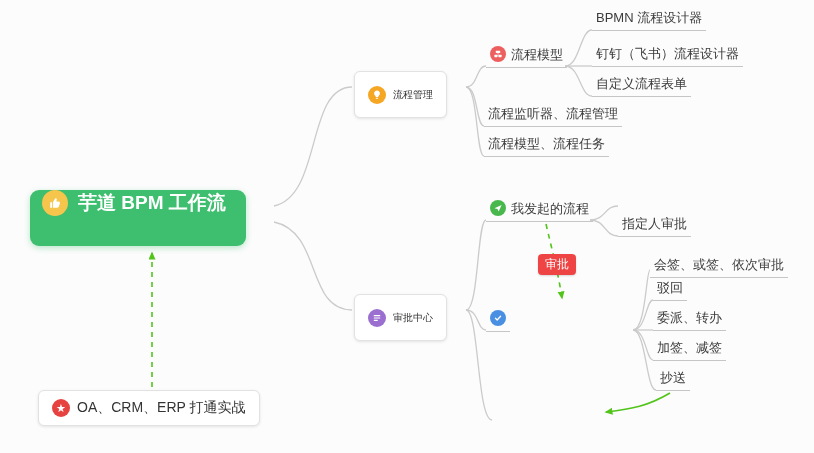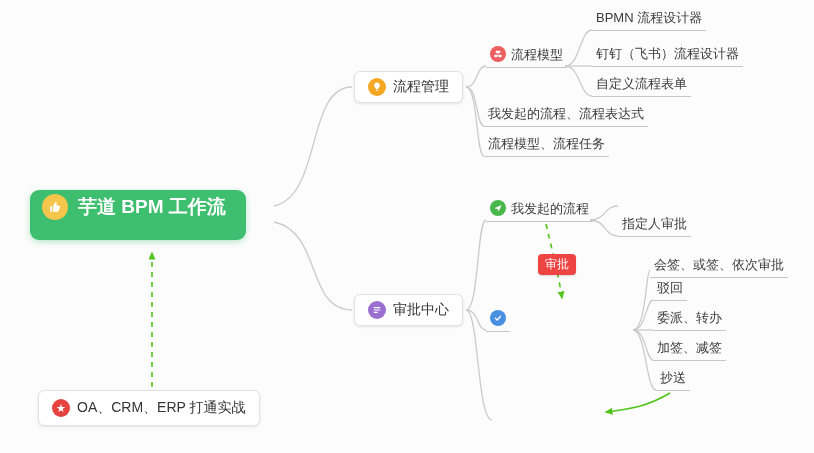--- a/index.html
+++ b/index.html
@@ -1,37 +1,37 @@
 <!DOCTYPE html>
 <html><head>
 <meta charset="utf-8">
 <style>
   html,body{margin:0;padding:0;background:#fcfcfc;font-family:"Liberation Sans","DejaVu Sans",sans-serif;}
   .canvas{position:relative;width:814px;height:453px;background:#fcfcfc;overflow:hidden;}
   .edges{position:absolute;left:0;top:0;z-index:0;}
   .node{position:absolute;z-index:1;box-sizing:border-box;}
 
   .root-node{
-    left:30px;top:190px;height:50px;
+    left:30px;top:190px;height:56px;
     background:#3EBE6F;border-radius:9px;
-    display:flex;align-items:center;gap:10px;
+    display:flex;gap:10px;
     padding:0 20px 16px 12px;color:#fff;font-size:19px;font-weight:bold;
     box-shadow:0 2px 6px rgba(62,190,111,.35);
     white-space:nowrap;cursor:default;
   }
   .icon-circle{border-radius:50%;display:flex;align-items:center;justify-content:center;flex:0 0 auto;}
   .ic-26{width:26px;height:26px;}
   .ic-18{width:18px;height:18px;}
   .ic-16{width:16px;height:16px;}
 
   .topic{
     background:#fff;border:1px solid #e2e2e2;border-radius:6px;
     display:flex;align-items:center;gap:7px;
-    padding:0 13px;height:32px;
-    font-size:14px;color:#333;white-space:nowrap;
+    padding:0 13px;height:47px;
+    font-size:10px;color:#333;white-space:nowrap;
     box-shadow:0 1px 3px rgba(0,0,0,.10);
   }
   .leaf{
     font-size:13px;color:#3c3c3c;white-space:nowrap;
     padding:0 4px 5px 4px;border-bottom:1px solid #c6c6c6;
     display:flex;align-items:center;gap:5px;line-height:15px;
   }
   .badge{
     position:absolute;z-index:2;background:#ef4444;color:#fff;
     font-size:12px;border-radius:4px;padding:4px 7px;line-height:13px;
@@ -125,21 +125,21 @@
   <div class="node leaf" style="left:592px;top:10px;">
     <span>BPMN 流程设计器</span>
   </div>
   <div class="node leaf" style="left:592px;top:46px;">
     <span>钉钉（飞书）流程设计器</span>
   </div>
   <div class="node leaf" style="left:592px;top:76px;">
     <span>自定义流程表单</span>
   </div>
   <div class="node leaf" style="left:484px;top:106px;">
-    <span>我发起的流程、流程表达式</span>
+    <span>流程监听器、流程管理</span>
   </div>
   <div class="node leaf" style="left:484px;top:136px;">
     <span>流程模型、流程任务</span>
   </div>
 
   <div class="node leaf" style="left:486px;top:200px;">
     <span class="icon-circle ic-16" style="background:#49B84C">
       <svg width="12" height="12" viewBox="0 0 16 16">
           <path fill="#fff" d="M3.2 8.2l9.6-4.2-3.9 8.8-1.6-3.4z"></path>
         </svg>

